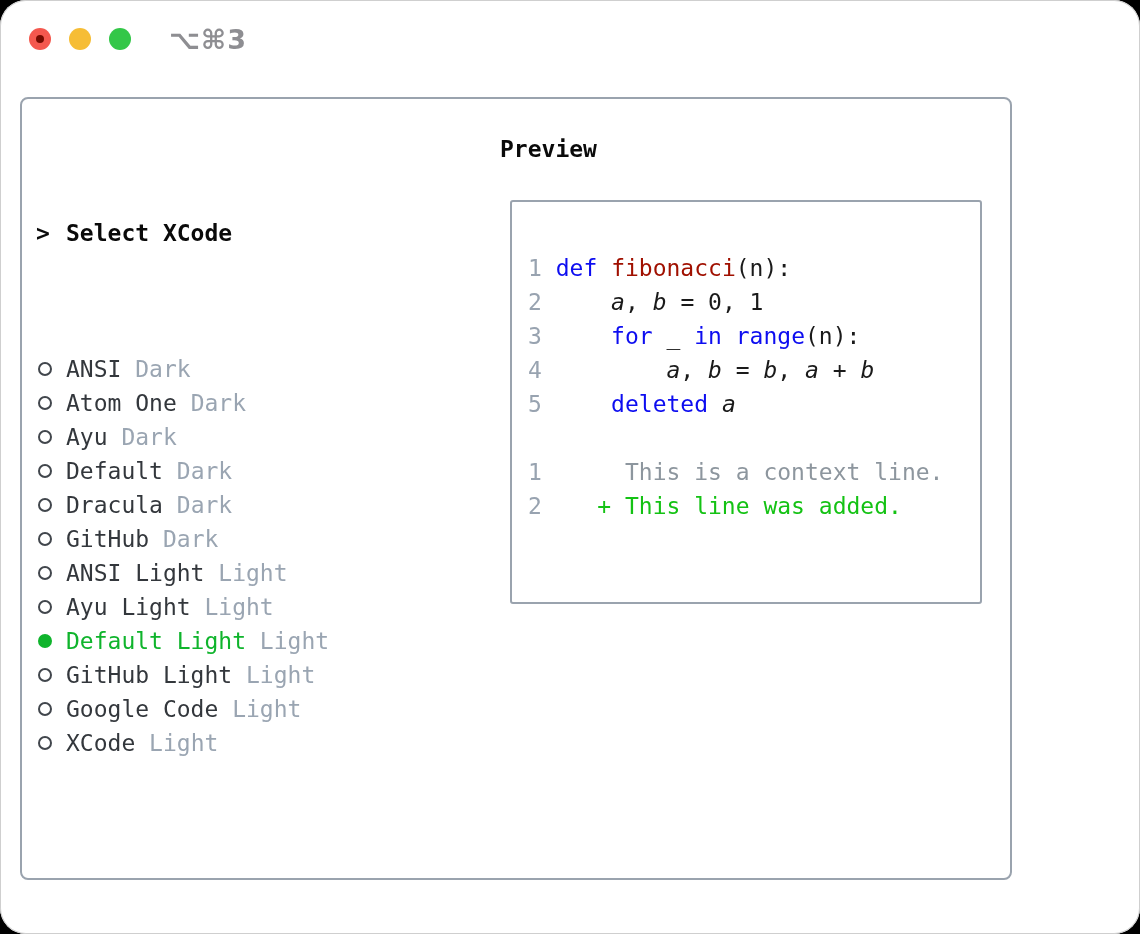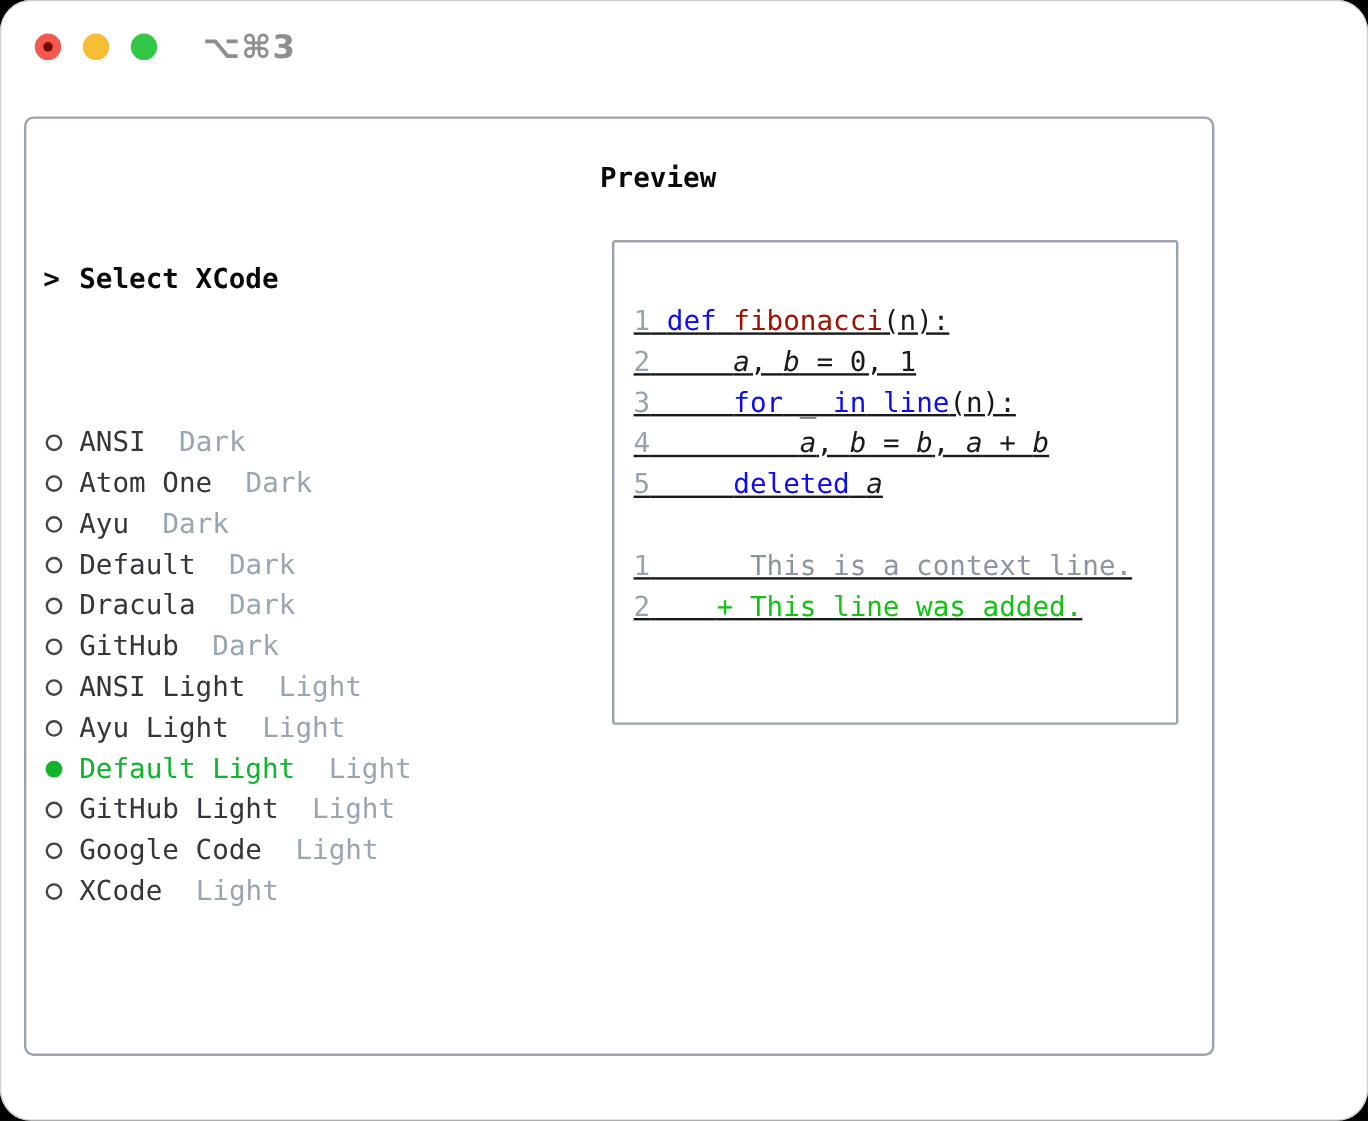--- a/index.html
+++ b/index.html
@@ -47,33 +47,33 @@
   
   .picker{position:absolute;left:14px;top:49px;font-size:23px;line-height:34px;white-space:pre;}
   .row{height:34px;display:flex;align-items:center;}
   .marker{width:30px;flex:none;display:flex;align-items:center;}
   .prompt{font-weight:bold;color:var(--text-heading);}
   .title-text{font-weight:bold;color:var(--text-heading);}
   .bullet{width:14px;height:14px;box-sizing:border-box;border:2.5px solid #41464c;border-radius:50%;margin-left:2px;}
   .bullet.on{background:var(--accent);border-color:var(--accent);}
   .name{color:var(--text-primary);}
   .name.sel{color:var(--accent);}
-  .suffix{color:var(--muted);margin-left:14px;}
+  .suffix{color:var(--muted);}
   .apply-block{margin-top:34px;}
   
   .preview-title{
     position:absolute;left:478px;top:33px;height:34px;line-height:34px;
     font-size:23px;font-weight:bold;color:var(--text-heading);
   }
   .preview-box{
     position:absolute;left:488px;top:101px;width:472px;height:404px;
     border:2px solid var(--border);border-radius:3px;box-sizing:border-box;
     padding:49px 0 0 16px;overflow:hidden;background:#fff;
   }
-  .code-line{white-space:pre;height:34px;line-height:34px;font-size:23px;color:var(--code-text);text-decoration:underline;}
+  .code-line{white-space:pre;height:34px;line-height:34px;font-size:23px;color:var(--code-text);}
   .num{color:var(--line-number);}
   .tk-pl{color:var(--code-text);}
   .tk-kw{color:var(--code-keyword);}
   .tk-fn{color:var(--code-function);}
   .tk-var{color:var(--code-text);font-style:italic;}
   .tk-ctx{color:var(--diff-context);margin-top:44px;}
   .tk-del{color:var(--diff-deleted);}
   .tk-add{color:var(--diff-added);}
 </style>
 </head>
@@ -105,21 +105,21 @@
         
       </div>
 
       
     </div>
 
     <div class="preview-title">Preview</div>
     <div class="preview-box" id="preview-box">
         <div class="code-line"><span class="num">1</span><span class="tk-pl"> </span><span class="tk-kw">def</span><span class="tk-pl"> </span><span class="tk-fn">fibonacci</span><span class="tk-pl">(n):</span></div>
         <div class="code-line"><span class="num">2</span><span class="tk-pl">     </span><span class="tk-var">a</span><span class="tk-pl">, </span><span class="tk-var">b</span><span class="tk-pl"> = 0, 1</span></div>
-        <div class="code-line"><span class="num">3</span><span class="tk-pl">     </span><span class="tk-kw">for</span><span class="tk-pl"> _ </span><span class="tk-kw">in</span><span class="tk-pl"> </span><span class="tk-kw">line</span><span class="tk-pl">(n):</span></div>
+        <div class="code-line"><span class="num">3</span><span class="tk-pl">     </span><span class="tk-kw">for</span><span class="tk-pl"> _ </span><span class="tk-kw">in</span><span class="tk-pl"> </span><span class="tk-kw">range</span><span class="tk-pl">(n):</span></div>
         <div class="code-line"><span class="num">4</span><span class="tk-pl">         </span><span class="tk-var">a</span><span class="tk-pl">, </span><span class="tk-var">b</span><span class="tk-pl"> = </span><span class="tk-var">b</span><span class="tk-pl">, </span><span class="tk-var">a</span><span class="tk-pl"> + </span><span class="tk-var">b</span></div>
         <div class="code-line"><span class="num">5</span><span class="tk-pl">     </span><span class="tk-kw">deleted</span><span class="tk-pl"> </span><span class="tk-var">a</span></div>
         <div class="code-line"><span class="num"></span></div>
         <div class="code-line"><span class="num">1</span><span class="tk-pl">      </span><span class="tk-ctx">This is a context line.</span></div>
         <div class="code-line"><span class="num">2</span><span class="tk-pl">    </span><span class="tk-add">+ This line was added.</span></div>
       </div>
 
   </div>
 </div>
 

